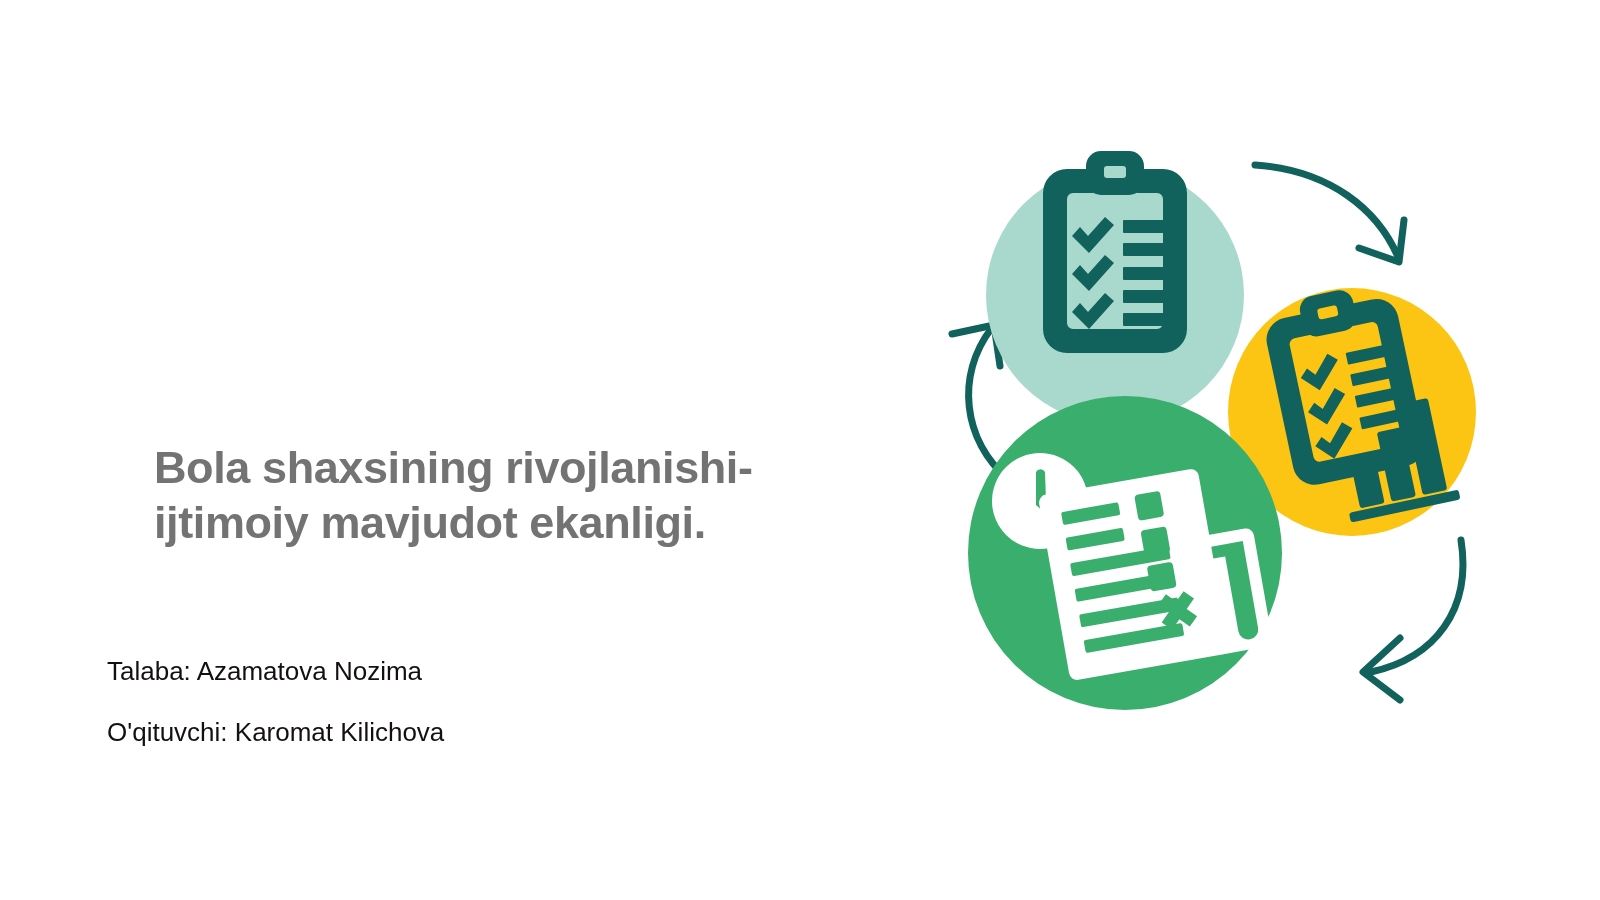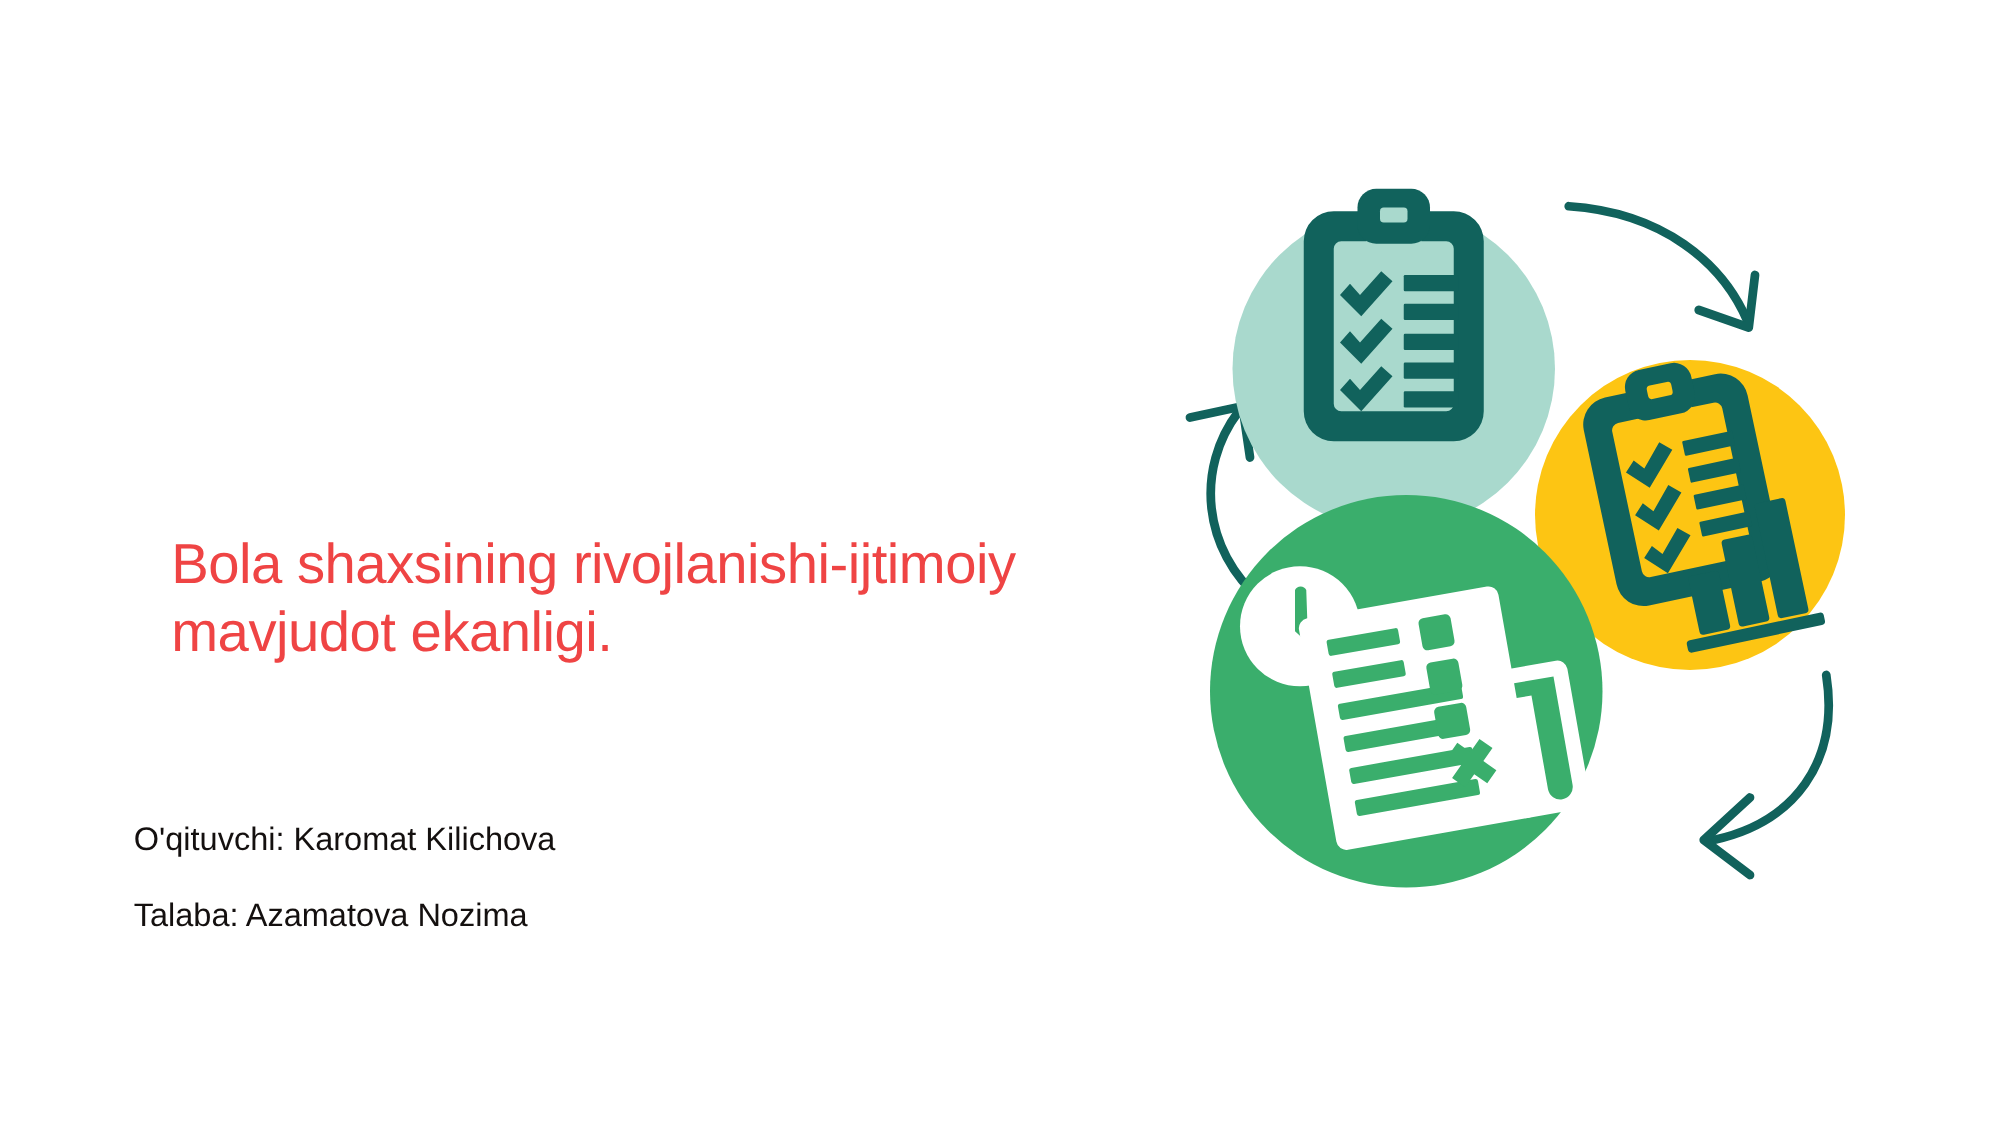--- a/index.html
+++ b/index.html
@@ -29,26 +29,26 @@
     top: 0;
     width: 880px;
     height: 900px;
   }
 
   .slide-title {
     position: absolute;
     left: 137px;
     top: 424px;
     width: 700px;
-    margin: 0;
+    margin: 17px;
     font-size: 45px;
     line-height: 1.22;
-    font-weight: normal;
+    font-weight: bold;
     letter-spacing: -0.4px;
-    color: #ef4444;
+    color: #737373;
     font-family: "Liberation Sans", sans-serif;
   }
 
   .credits {
     position: absolute;
     left: 107px;
     top: 655px;
     width: 700px;
   }
   .credit-line {
@@ -74,22 +74,22 @@
 </head>
 <body>
 
 <div class="slide">
 
   <div class="text-block">
 
     <h1 class="slide-title">Bola shaxsining rivojlanishi-ijtimoiy mavjudot ekanligi.</h1>
 
     <div class="credits">
+      <p class="credit-line">Talaba: Azamatova Nozima</p>
       <p class="credit-line">O'qituvchi: Karomat Kilichova</p>
-      <p class="credit-line">Talaba: Azamatova Nozima</p>
     </div>
 
   </div>
 
   <div class="illustration">
     <svg width="620" height="680" viewBox="0 0 620 680" xmlns="http://www.w3.org/2000/svg">
 
       <g fill="none" stroke="#11625C" stroke-width="7" stroke-linecap="round" stroke-linejoin="round">
         <path d="M 355 55 C 430 60 478 100 498 147"></path>
         <path d="M 459 138 L 499 152 L 504 110"></path>

